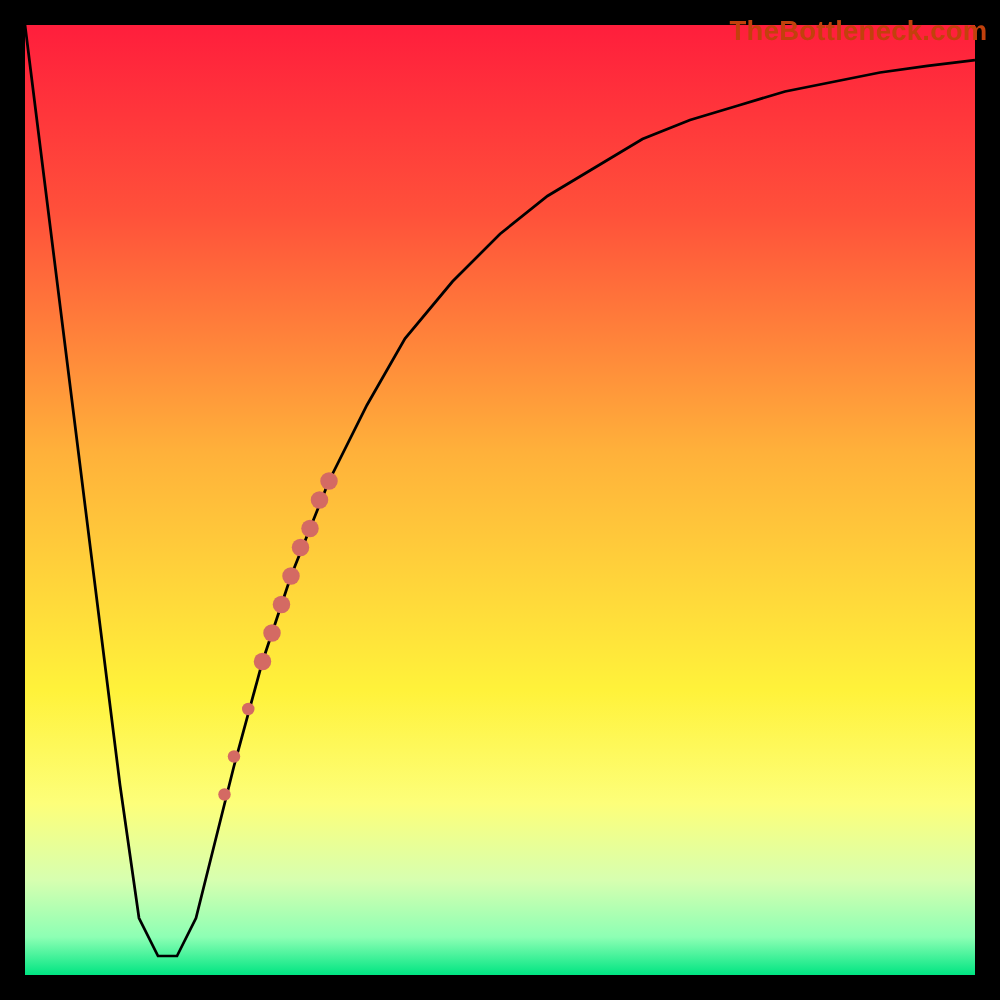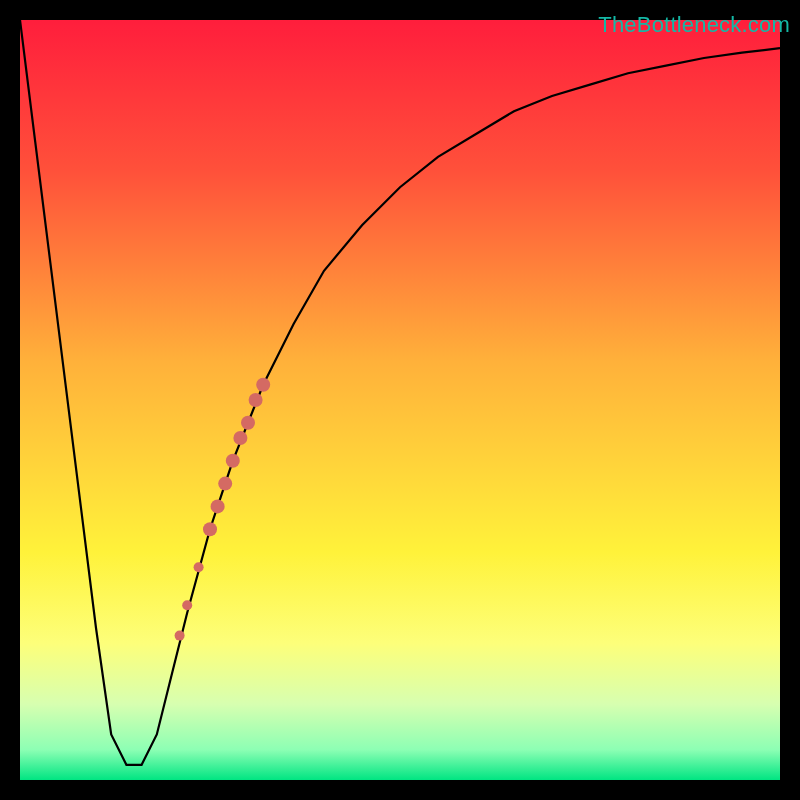--- a/index.html
+++ b/index.html
@@ -30,22 +30,22 @@
   .plot svg {
     display: block;
     width: 760px;
     height: 760px;
   }
   .watermark {
     position: absolute;
     top: 12px;
     right: 10px;
     font-size: 22px;
-    font-weight: 400;
-    color: #14b8a6;
+    font-weight: 700;
+    color: #c2410c;
     letter-spacing: 0.2px;
     user-select: none;
   }
 </style>
 </head>
 <body>
 
 <div class="frame">
   <div class="plot">
     <svg viewBox="0 0 760 760">

